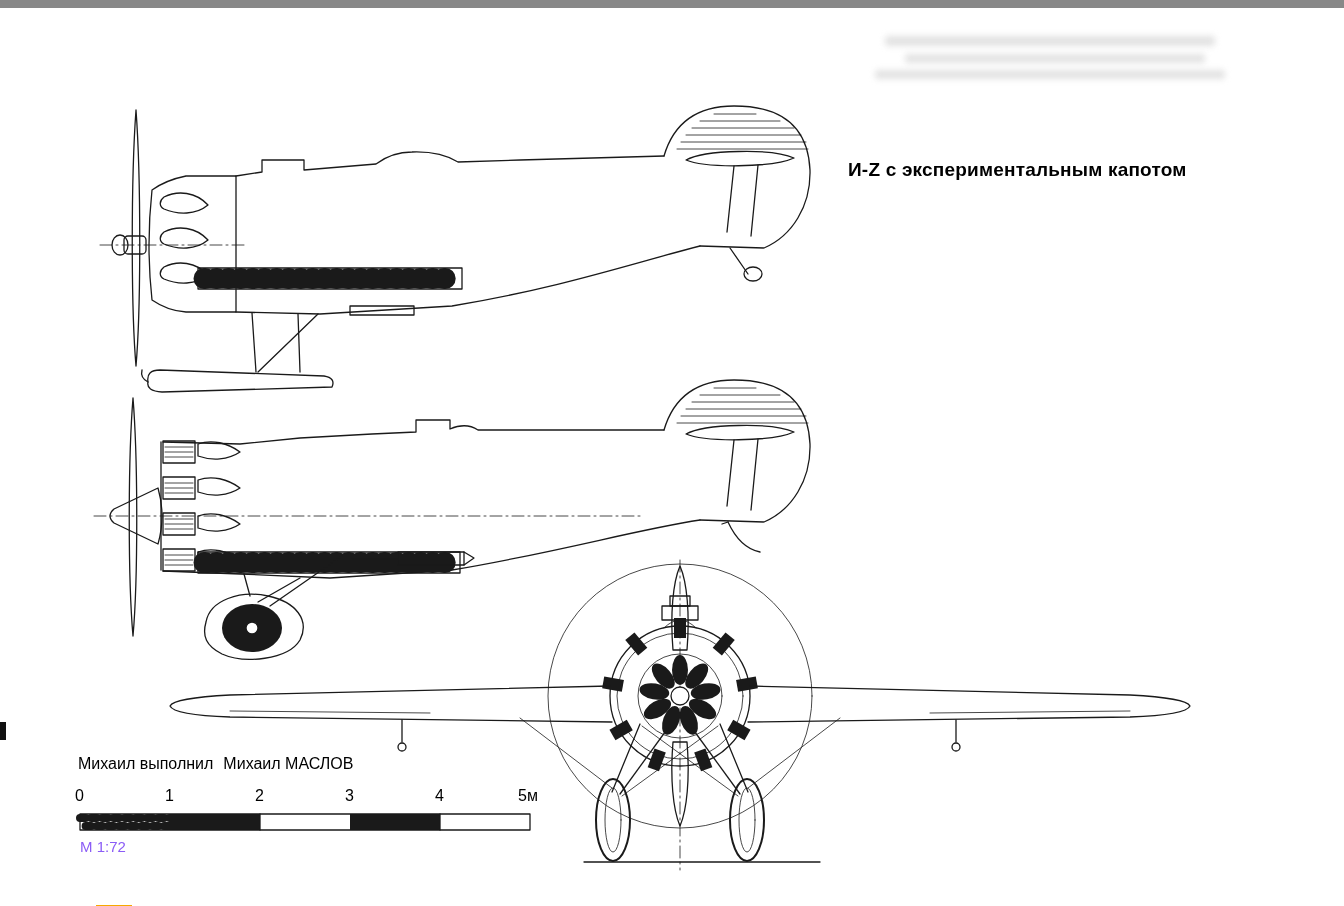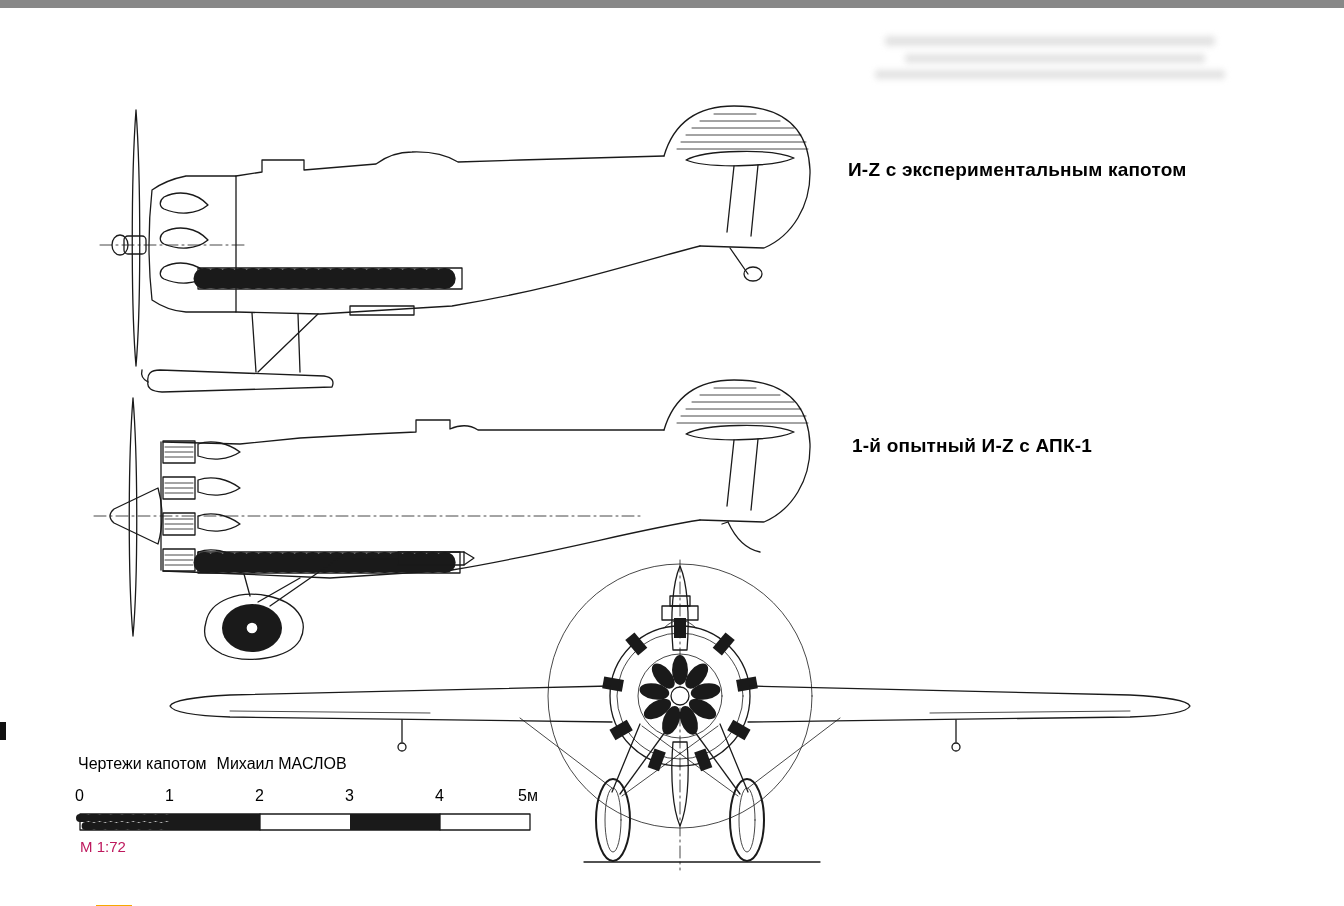--- a/index.html
+++ b/index.html
@@ -10,21 +10,21 @@
         stroke:#1a1a1a;fill:none;stroke-width:1.3;stroke-linecap:round;stroke-linejoin:round;}
   .lineart .thin{stroke-width:0.8;}
   .lineart .dash{stroke-width:0.8;stroke-dasharray:12 4 2 4;}
   .lineart .fill-dark{fill:#1a1a1a;stroke:none;}
   .lineart .ribs{stroke-width:21;stroke-dasharray:1.2 10.8;}
   .lineart .chk{stroke-width:8;stroke-dasharray:5.6 5.6;}
   .caption{position:absolute;font-weight:bold;font-size:19px;color:#000;line-height:27px;letter-spacing:.2px;}
   .credit{position:absolute;font-size:16px;color:#000;}
   .credit .credit-name{font-weight:normal;margin-left:10px;}
   .tick{position:absolute;font-size:16px;color:#000;}
-  .scale-note{position:absolute;font-size:15px;color:#be185d;}
+  .scale-note{position:absolute;font-size:15px;color:#8b5cf6;}
   .artifact{position:absolute;background:#c6c6c6;filter:blur(3px);opacity:.5;border-radius:3px;}
   .corner-mark{position:absolute;background:#f6a800;}
   .edge-mark{position:absolute;background:#111;}
 </style>
 </head>
 <body>
 
 <div class="page">
 
   <div class="artifact" style="left:885px;top:28px;width:330px;height:10px"></div>
@@ -239,24 +239,23 @@
       <rect x="80" y="806" width="450" height="16"></rect>
       <line x1="260" y1="806" x2="260" y2="822"></line>
       <line x1="440" y1="806" x2="440" y2="822"></line>
     </g>
   </svg>
 
   <div class="caption" style="left:848px;top:148px">
     <div>И-Z с экспериментальным капотом</div>
   </div>
 
-  <div class="caption" style="left:852px;top:424px">1-й опытный И-Z с АПК-1</div>
 
   <div class="credit" style="left:78px;top:747px">
-    <span>Чертежи капотом</span><span class="credit-name">Михаил МАСЛОВ</span>
+    <span>Михаил выполнил</span><span class="credit-name">Михаил МАСЛОВ</span>
   </div>
 
   <span class="tick" style="left:75px;top:779px">0</span>
   <span class="tick" style="left:165px;top:779px">1</span>
   <span class="tick" style="left:255px;top:779px">2</span>
   <span class="tick" style="left:345px;top:779px">3</span>
   <span class="tick" style="left:435px;top:779px">4</span>
   <span class="tick" style="left:518px;top:779px">5м</span>
 
   <div class="scale-note" style="left:80px;top:830px">М 1:72</div>

